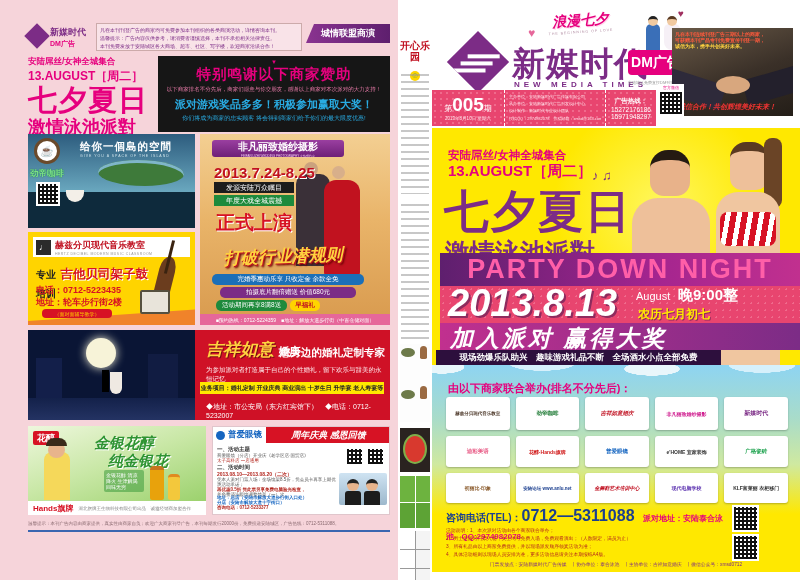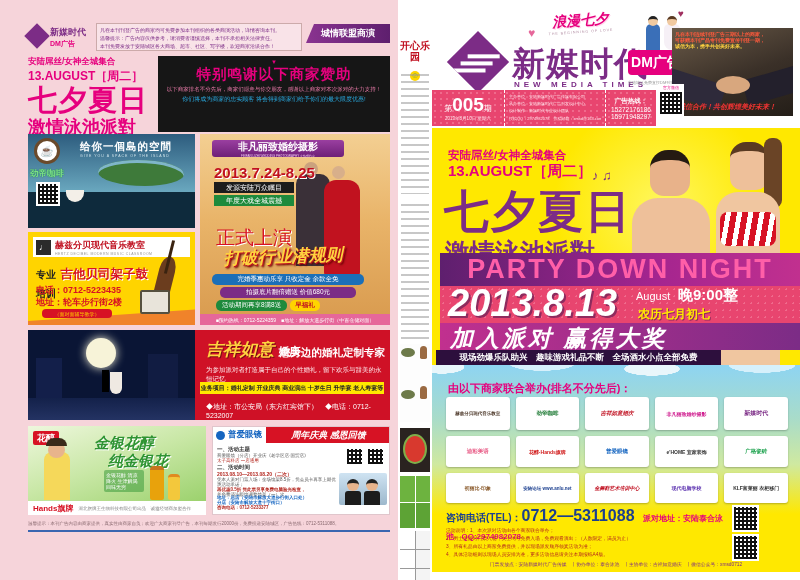--- a/index.html
+++ b/index.html
@@ -36,20 +36,21 @@
     <div style="font-size:8.5px;font-weight:bold;color:#e6007e;">安陆屌丝/女神全城集合</div>
     <div style="font-size:12px;font-weight:bold;color:#e6007e;">13.AUGUST［周二］</div>
     <div style="font-size:29px;font-weight:900;color:#e6007e;line-height:1.05;letter-spacing:1px;">七夕夏日</div>
     <div style="font-size:18px;font-weight:900;color:#e6007e;">激情泳池派對</div>
   </div>
 
   <div class="abs" style="left:158px;top:56px;width:232px;height:76px;background:#161616;padding:3px 6px;text-align:center;">
     <div style="color:#e6007e;font-size:6px;line-height:1;">▼</div>
     <div style="color:#e6007e;font-size:14.5px;font-weight:900;letter-spacing:1px;">特别鸣谢以下商家赞助</div>
     <div style="color:#e77aa8;font-size:5.5px;margin-top:2px;">以下商家排名不分先后，商家们愿意与你交朋友，感谢以上商家对本次派对的大力支持！</div>
+    <div style="color:#29abe2;font-size:11px;font-weight:900;margin-top:4px;">派对游戏奖品多多！积极参加赢取大奖！</div>
     <div style="color:#29abe2;font-size:6px;margin-top:2px;">你们将成为商家的忠实顾客 将会得到商家们给予你们的最大限度优惠!</div>
   </div>
 
   <div class="abs" style="left:28px;top:134px;width:167px;height:94px;background:#0e2a3c;overflow:hidden;">
     <div class="abs" style="left:0;top:0;width:167px;height:58px;background:linear-gradient(180deg,#2d5c7e,#6aa8bf);">
       <div class="abs" style="left:70px;top:26px;width:86px;height:26px;background:#3e7a3a;border-radius:50% 60% 50% 60%;box-shadow:0 3px 0 #7fb6c9 inset;"></div>
     </div>
     <div class="abs" style="left:52px;top:6px;width:112px;color:#fff;font-size:10.5px;font-weight:bold;letter-spacing:1px;">给你一個島的空間</div>
     <div class="abs" style="left:52px;top:20px;width:112px;color:#cfe3ea;font-size:3.5px;letter-spacing:1px;">GIVE YOU A SPACE OF THE ISLAND</div>
     <div class="abs ctr" style="left:6px;top:4px;width:26px;height:26px;border-radius:50%;background:#fff;border:3px solid #6b4a2b;font-size:11px;">
@@ -89,21 +90,21 @@
     <div class="abs" style="left:124px;top:46px;width:36px;height:96px;background:#c1121f;border-radius:12px 12px 4px 4px;"></div>
     <div class="abs" style="left:104px;top:28px;width:14px;height:14px;background:#caa27e;border-radius:50%;"></div>
     <div class="abs" style="left:132px;top:32px;width:13px;height:13px;background:#d8af8a;border-radius:50%;"></div>
     <div class="abs ctr" style="left:12px;top:6px;width:132px;height:17px;background:linear-gradient(180deg,#9a3fa0,#6e1f78);border-radius:3px;flex-direction:column;">
       <span style="color:#fff;font-size:10px;font-weight:900;">非凡丽致婚纱摄影</span>
       <span style="color:#f0c9f2;font-size:3px;">FEIFAN LIZHI WEDDING PHOTOGRAPHY 火热预约中</span>
     </div>
     <div class="abs" style="left:14px;top:30px;color:#c01020;font-size:15px;font-weight:900;text-shadow:1px 1px 0 #fff;">2013.7.24-8.25</div>
     <div class="abs ctr" style="left:14px;top:48px;width:80px;height:11px;background:#1c1c1c;color:#fff;font-size:7px;">发源安陆万众瞩目</div>
     <div class="abs ctr" style="left:14px;top:61px;width:80px;height:11px;background:#1e8a3c;color:#fff;font-size:7px;">年度大戏全城震撼</div>
-    <div class="abs" style="left:16px;top:76px;color:#d71224;font-size:19px;font-weight:400;text-shadow:1px 1px 0 #fff;margin-top:15px;">正式上演</div>
+    <div class="abs" style="left:16px;top:76px;color:#d71224;font-size:19px;font-weight:700;text-shadow:1px 1px 0 #fff;">正式上演</div>
     <div class="abs ctr" style="left:8px;top:110px;width:150px;height:24px;color:#ffd23f;font-size:17px;font-weight:900;font-style:italic;text-shadow:1px 1px 0 #c01020,2px 2px 2px #600;transform:rotate(-2deg);">打破行业潜规则</div>
     <div class="abs ctr" style="left:12px;top:140px;width:152px;height:11px;background:#1b6fb8;color:#fff;font-size:6.5px;border-radius:5px;">完婚季惠动乐享 只收定金 余款全免</div>
     <div class="abs ctr" style="left:20px;top:153px;width:136px;height:11px;background:#7c2c86;color:#fff;font-size:6.5px;border-radius:5px;">拍摄底片翻倍赠送 价值680元</div>
     <div class="abs" style="left:16px;top:166px;width:160px;height:11px;display:flex;gap:3px;align-items:center;">
       <span class="ctr" style="background:#1e8a3c;color:#fff;font-size:6.5px;border-radius:5px;height:11px;padding:0 6px;display:inline-flex;">活动期间再享8满8送</span>
       <span class="ctr" style="background:#ffd400;color:#c01020;font-size:6.5px;font-weight:bold;border-radius:5px;height:11px;padding:0 5px;display:inline-flex;">早福礼</span>
     </div>
     <div class="abs ctr" style="left:0;top:180px;width:190px;height:11px;background:#e6679a;color:#fff;font-size:5px;">■预约热线：0712-5224359　■地址：解放大道步行街（中百仓储对面）</div>
   </div>
 

